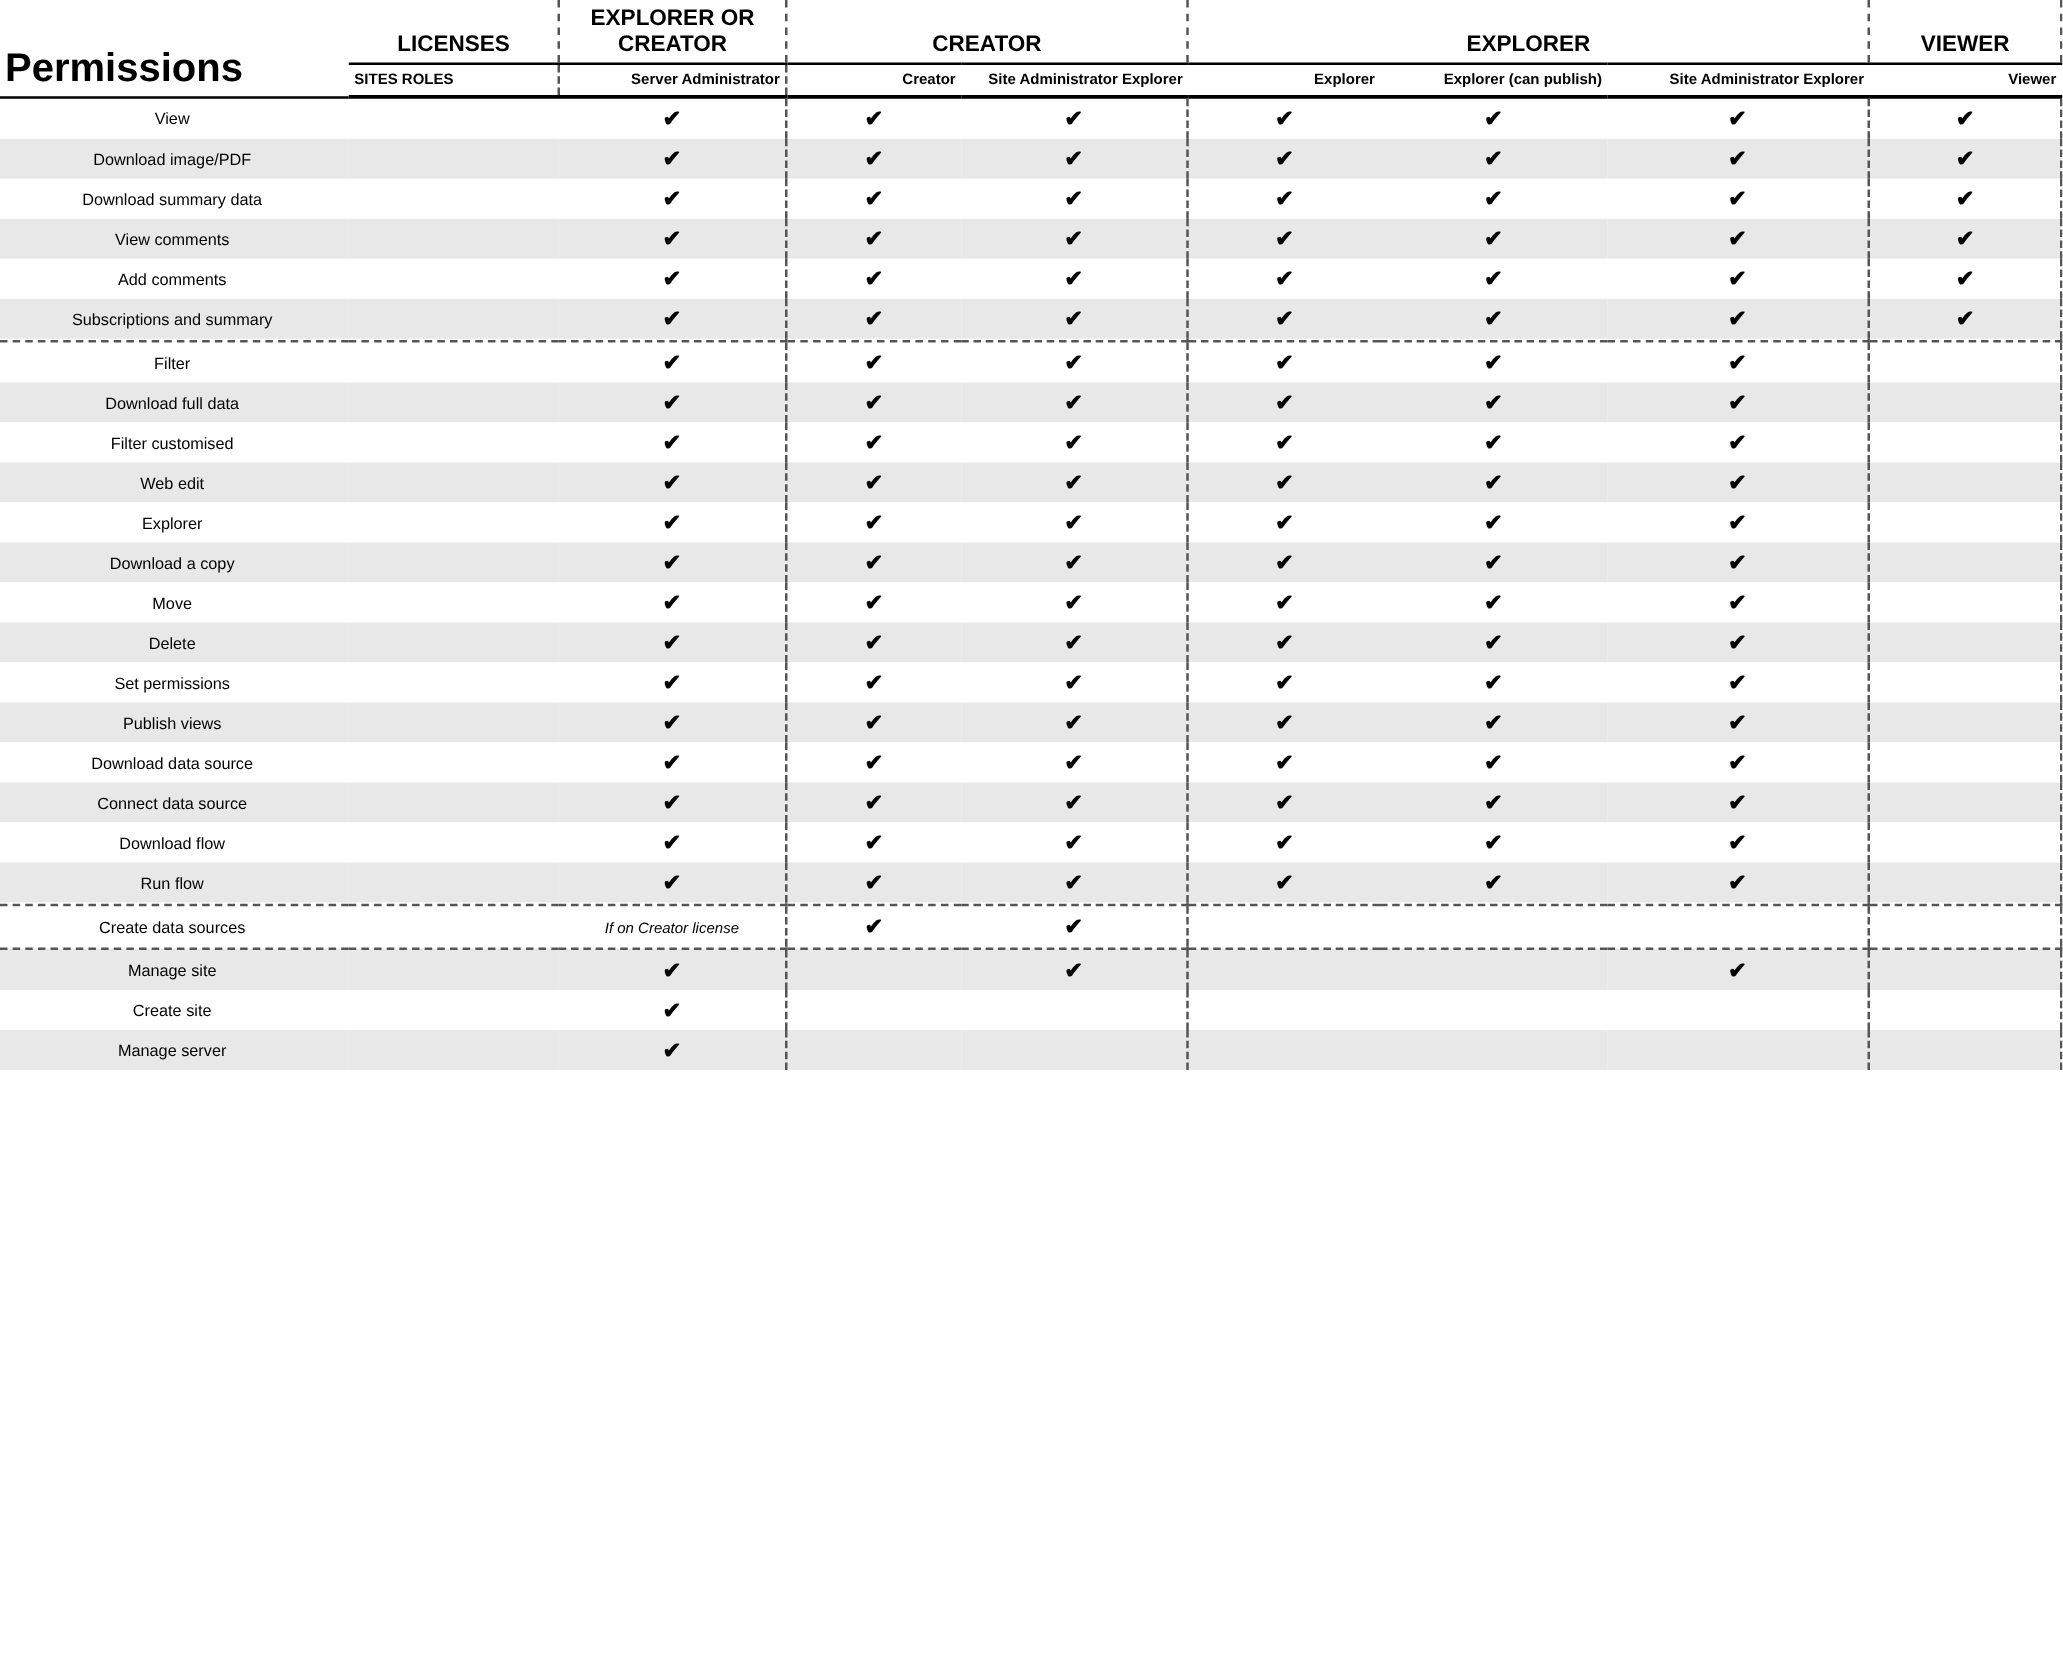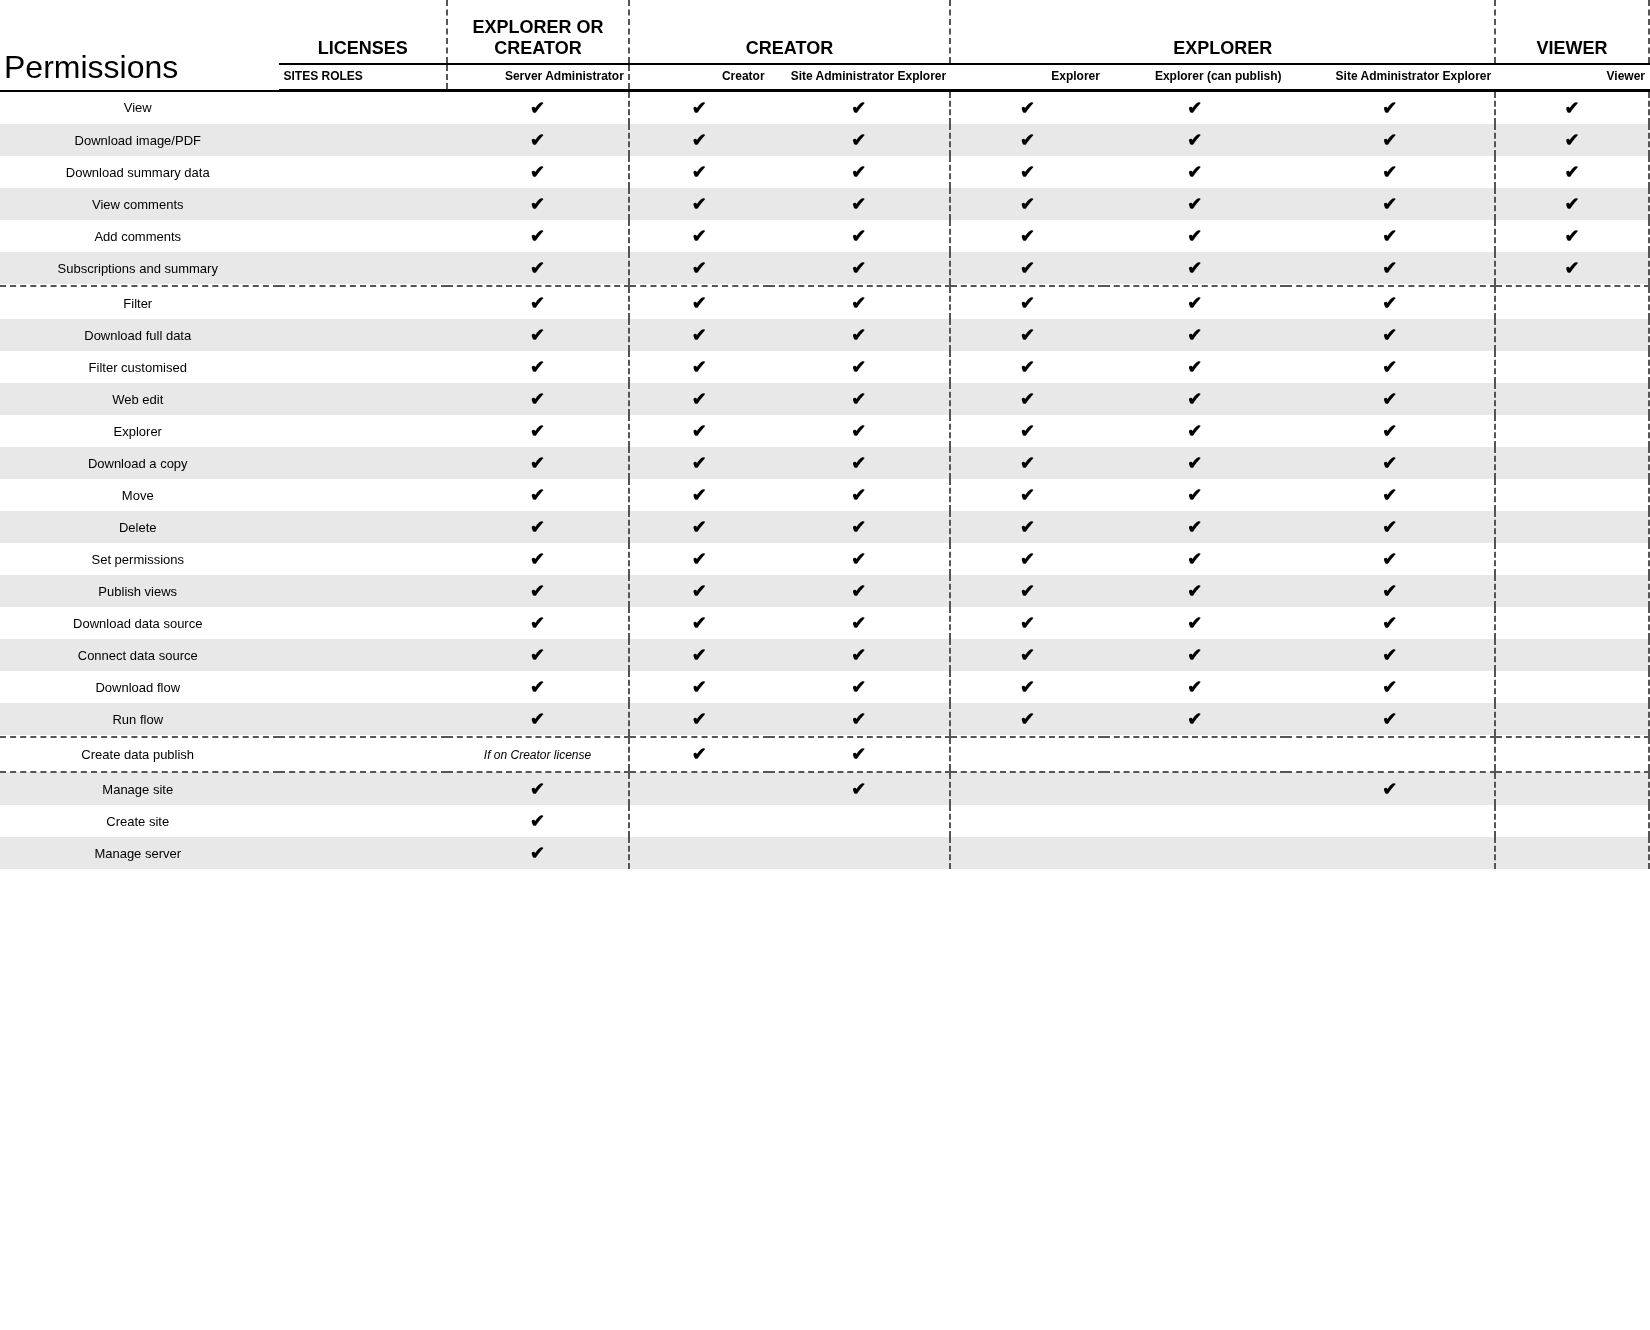--- a/index.html
+++ b/index.html
@@ -28,27 +28,27 @@
     col.col-ex2    { width: 130px; }
     col.col-ex3    { width: 150px; }
     col.col-vw     { width: 110px; }
 
     
     .header-top th {
       font-weight: 900;
       font-size: 18px;
       text-align: center;
       vertical-align: bottom;
-      padding: 17px 4px 4px;
+      padding: 4px 4px 4px;
       border-bottom: 2px solid #000;
     }
     .header-top th.col-label {
       text-align: left;
       font-size: 32px;
-      font-weight: 400;
+      font-weight: 700;
       vertical-align: bottom;
       padding-bottom: 4px;
     }
     .header-sub th {
       font-size: 12px;
       font-weight: 700;
       text-align: right;
       vertical-align: bottom;
       padding: 4px 4px 6px;
       border-bottom: 3px solid #000;
@@ -431,21 +431,21 @@
           <td></td>
           <td class="explorer-or-creator"></td>
           <td class="creator-left"></td>
           <td class="creator-right"></td>
           <td class="explorer-left"></td>
           <td></td>
           <td class="explorer-right"></td>
           <td class="viewer-left viewer-right"></td>
         </tr>
         <tr class="row-odd">
-          <td class="perm-label">Create data publish</td>
+          <td class="perm-label">Create data sources</td>
           <td class="sites-roles-cell"></td>
           <td class="explorer-or-creator"><span class="note-text">If on Creator license</span></td>
           <td class="creator-left"><span class="check"></span></td>
           <td class="creator-right"><span class="check"></span></td>
           <td class="explorer-left"></td>
           <td></td>
           <td class="explorer-right"></td>
           <td class="viewer-left viewer-right"></td>
         </tr>
         <tr class="section-divider">

